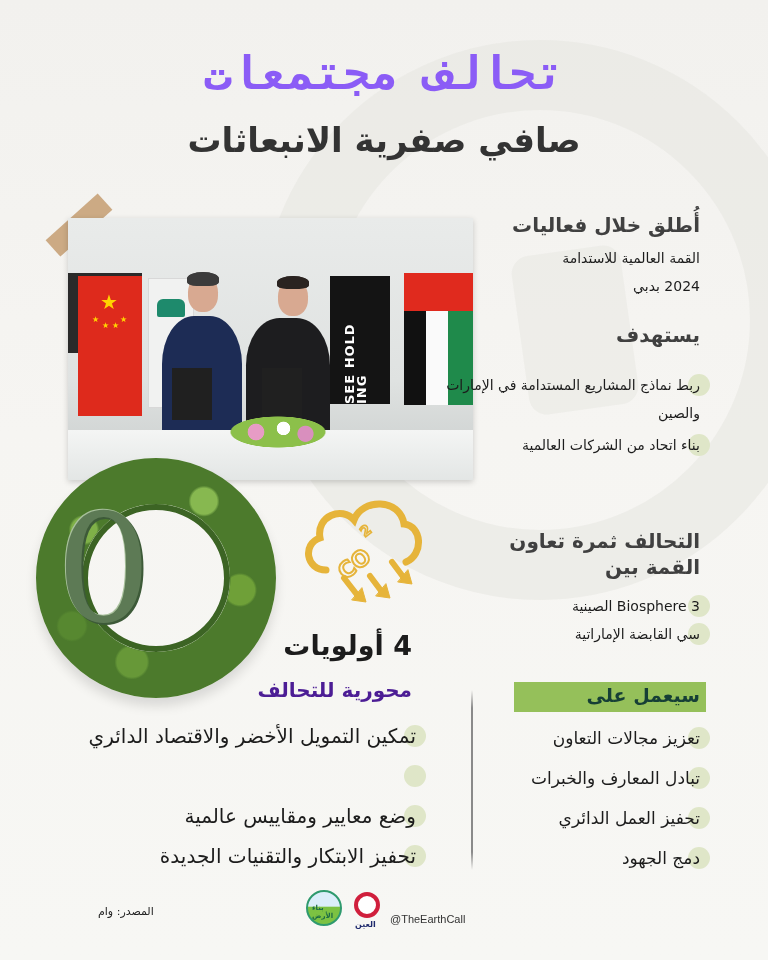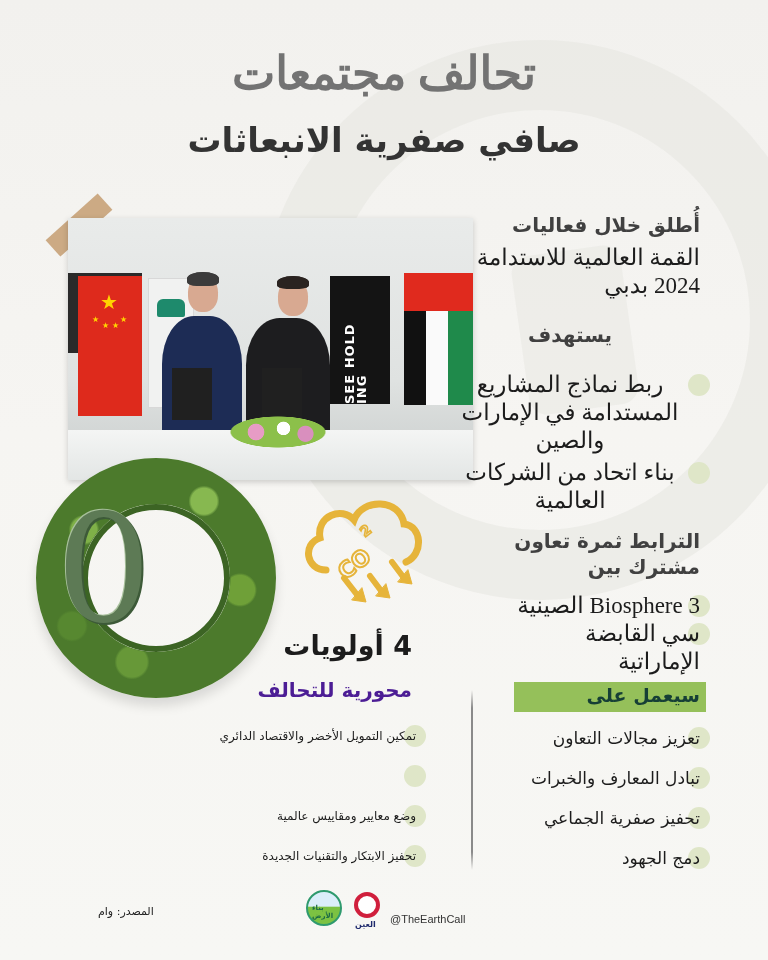--- a/index.html
+++ b/index.html
@@ -15,22 +15,22 @@
     border-radius: 50%; border: 70px solid rgba(230,229,224,0.55);
     pointer-events: none;
   }
   .watermark2 {
     position: absolute; left: 520px; top: 250px; width: 110px; height: 160px;
     background: rgba(232,231,226,0.55); border-radius: 18px; transform: rotate(-8deg);
   }
   
   .title {
     position: absolute; top: 46px; left: 0; width: 768px; text-align: center;
-    font-family: Liberation Serif, serif; font-weight: 700; font-size: 46px;
-    color: #737373; direction: rtl; letter-spacing: 0.5px;
+    font-family: Liberation Mono, monospace; font-weight: 700; font-size: 46px;
+    color: #8b5cf6; direction: rtl; letter-spacing: 0.5px;
   }
   .subtitle {
     position: absolute; top: 120px; left: 0; width: 768px; text-align: center;
     font-family: "DejaVu Sans", sans-serif; font-weight: 700; font-size: 34px;
     color: #333333; direction: rtl;
   }
   
   .tape {
     position: absolute; left: 44px; top: 214px; width: 70px; height: 22px;
     background: #c9a57d; transform: rotate(-42deg); opacity: 0.95;
@@ -92,48 +92,48 @@
   .zero-digit {
     position: absolute; left: 56px; top: 494px; width: 60px; height: 150px;
     font-family: "DejaVu Serif", serif; font-size: 150px; line-height: 150px; font-weight: 400;
     color: #5d7a55; text-shadow: 2px 2px 0 #3d5a38, -1px -1px 0 #a8c09c;
   }
   
   .co2 { position: absolute; left: 296px; top: 492px; width: 130px; height: 118px; }
   
   .right { position: absolute; right: 68px; width: 260px; direction: rtl; text-align: right; }
   .h-green { font-weight: 700; font-size: 20px; color: #404040; line-height: 26px; }
-  .p-text { font-size: 23px; color: #1c1c1c; line-height: 28px; font-family: Liberation Serif, serif; }
+  .p-text { font-size: 14px; color: #1c1c1c; line-height: 28px; }
   .bullet { position: relative; }
   .bullet .dot {
     position: absolute; right: -10px; top: 3px; width: 22px; height: 22px; border-radius: 50%;
     background: #dfe6c8; z-index: 0;
   }
   .bullet .txt { position: relative; z-index: 1; }
   .sec1 { top: 212px; }
-  .sec2 { top: 322px; text-align: center; }
+  .sec2 { top: 322px; }
   .sec3 { top: 528px; }
   .badge-box {
     position: absolute; left: 514px; top: 682px; width: 192px; height: 30px;
     background: #95c05a;
   }
   .badge-text {
     position: absolute; right: 68px; top: 684px; font-weight: 700; font-size: 19px; color: #163f36; direction: rtl;
   }
   .works { position: absolute; right: 68px; top: 724px; width: 240px; direction: rtl; text-align: right; }
   .works .bullet { height: 40px; font-size: 17px; line-height: 28px; }
   .divider {
     position: absolute; left: 471px; top: 690px; width: 2px; height: 180px;
     background: linear-gradient(180deg, transparent, #8a8a8a 10%, #8a8a8a 90%, transparent);
   }
   
   .prio-title { position: absolute; right: 356px; top: 630px; font-weight: 700; font-size: 27px; color: #1c1c1c; direction: rtl; margin-left: 29px; }
   .prio-sub { position: absolute; right: 356px; top: 678px; font-weight: 700; font-size: 20px; color: #4c1d95; direction: rtl; }
   .prio-list { position: absolute; right: 352px; top: 722px; width: 360px; direction: rtl; text-align: right; }
-  .prio-list .bullet { height: 40px; font-size: 12px; line-height: 28px; }
+  .prio-list .bullet { height: 40px; font-size: 20px; line-height: 28px; }
   
   .source { position: absolute; left: 98px; top: 905px; font-size: 11px; color: #222; direction: rtl; }
   .logo-earth {
     position: absolute; left: 306px; top: 890px; width: 36px; height: 36px; border-radius: 50%;
     background: linear-gradient(180deg, #dbeefa 0 45%, #7cc242 46% 100%); border: 2px solid #2f9a6e;
   }
   .logo-earth span { position: absolute; left: 4px; top: 12px; font-size: 7px; color: #1b6a46; font-weight: 700; }
   .logo-ain {
     position: absolute; left: 354px; top: 892px; width: 26px; height: 26px; border-radius: 50%;
     border: 4px solid #d01f3c; background: #fff;
@@ -215,21 +215,21 @@
     <span class="dot"></span>
     <span class="txt">ربط نماذج المشاريع المستدامة في الإمارات والصين</span>
   </div>
   <div class="bullet p-text" style="margin-top:4px;">
     <span class="dot"></span>
     <span class="txt">بناء اتحاد من الشركات العالمية</span>
   </div>
 </div>
 
 <div class="right sec3" style="width:200px;">
-  <div class="h-green">الترابط ثمرة تعاون مشترك بين</div>
+  <div class="h-green">التحالف ثمرة تعاون القمة بين</div>
   <div class="bullet p-text" style="margin-top:12px;">
     <span class="dot"></span>
     <span class="txt">3 Biosphere الصينية</span>
   </div>
   <div class="bullet p-text">
     <span class="dot"></span>
     <span class="txt">سي القابضة الإماراتية</span>
   </div>
 </div>
 
@@ -239,21 +239,21 @@
   <div class="bullet">
     <span class="dot"></span>
     <span class="txt">تعزيز مجالات التعاون</span>
   </div>
   <div class="bullet">
     <span class="dot"></span>
     <span class="txt">تبادل المعارف والخبرات</span>
   </div>
   <div class="bullet">
     <span class="dot"></span>
-    <span class="txt">تحفيز صفرية الجماعي</span>
+    <span class="txt">تحفيز العمل الدائري</span>
   </div>
   <div class="bullet">
     <span class="dot"></span>
     <span class="txt">دمج الجهود</span>
   </div>
 </div>
 
 <div class="divider"></div>
 
 <div class="prio-title">4 أولويات</div>

